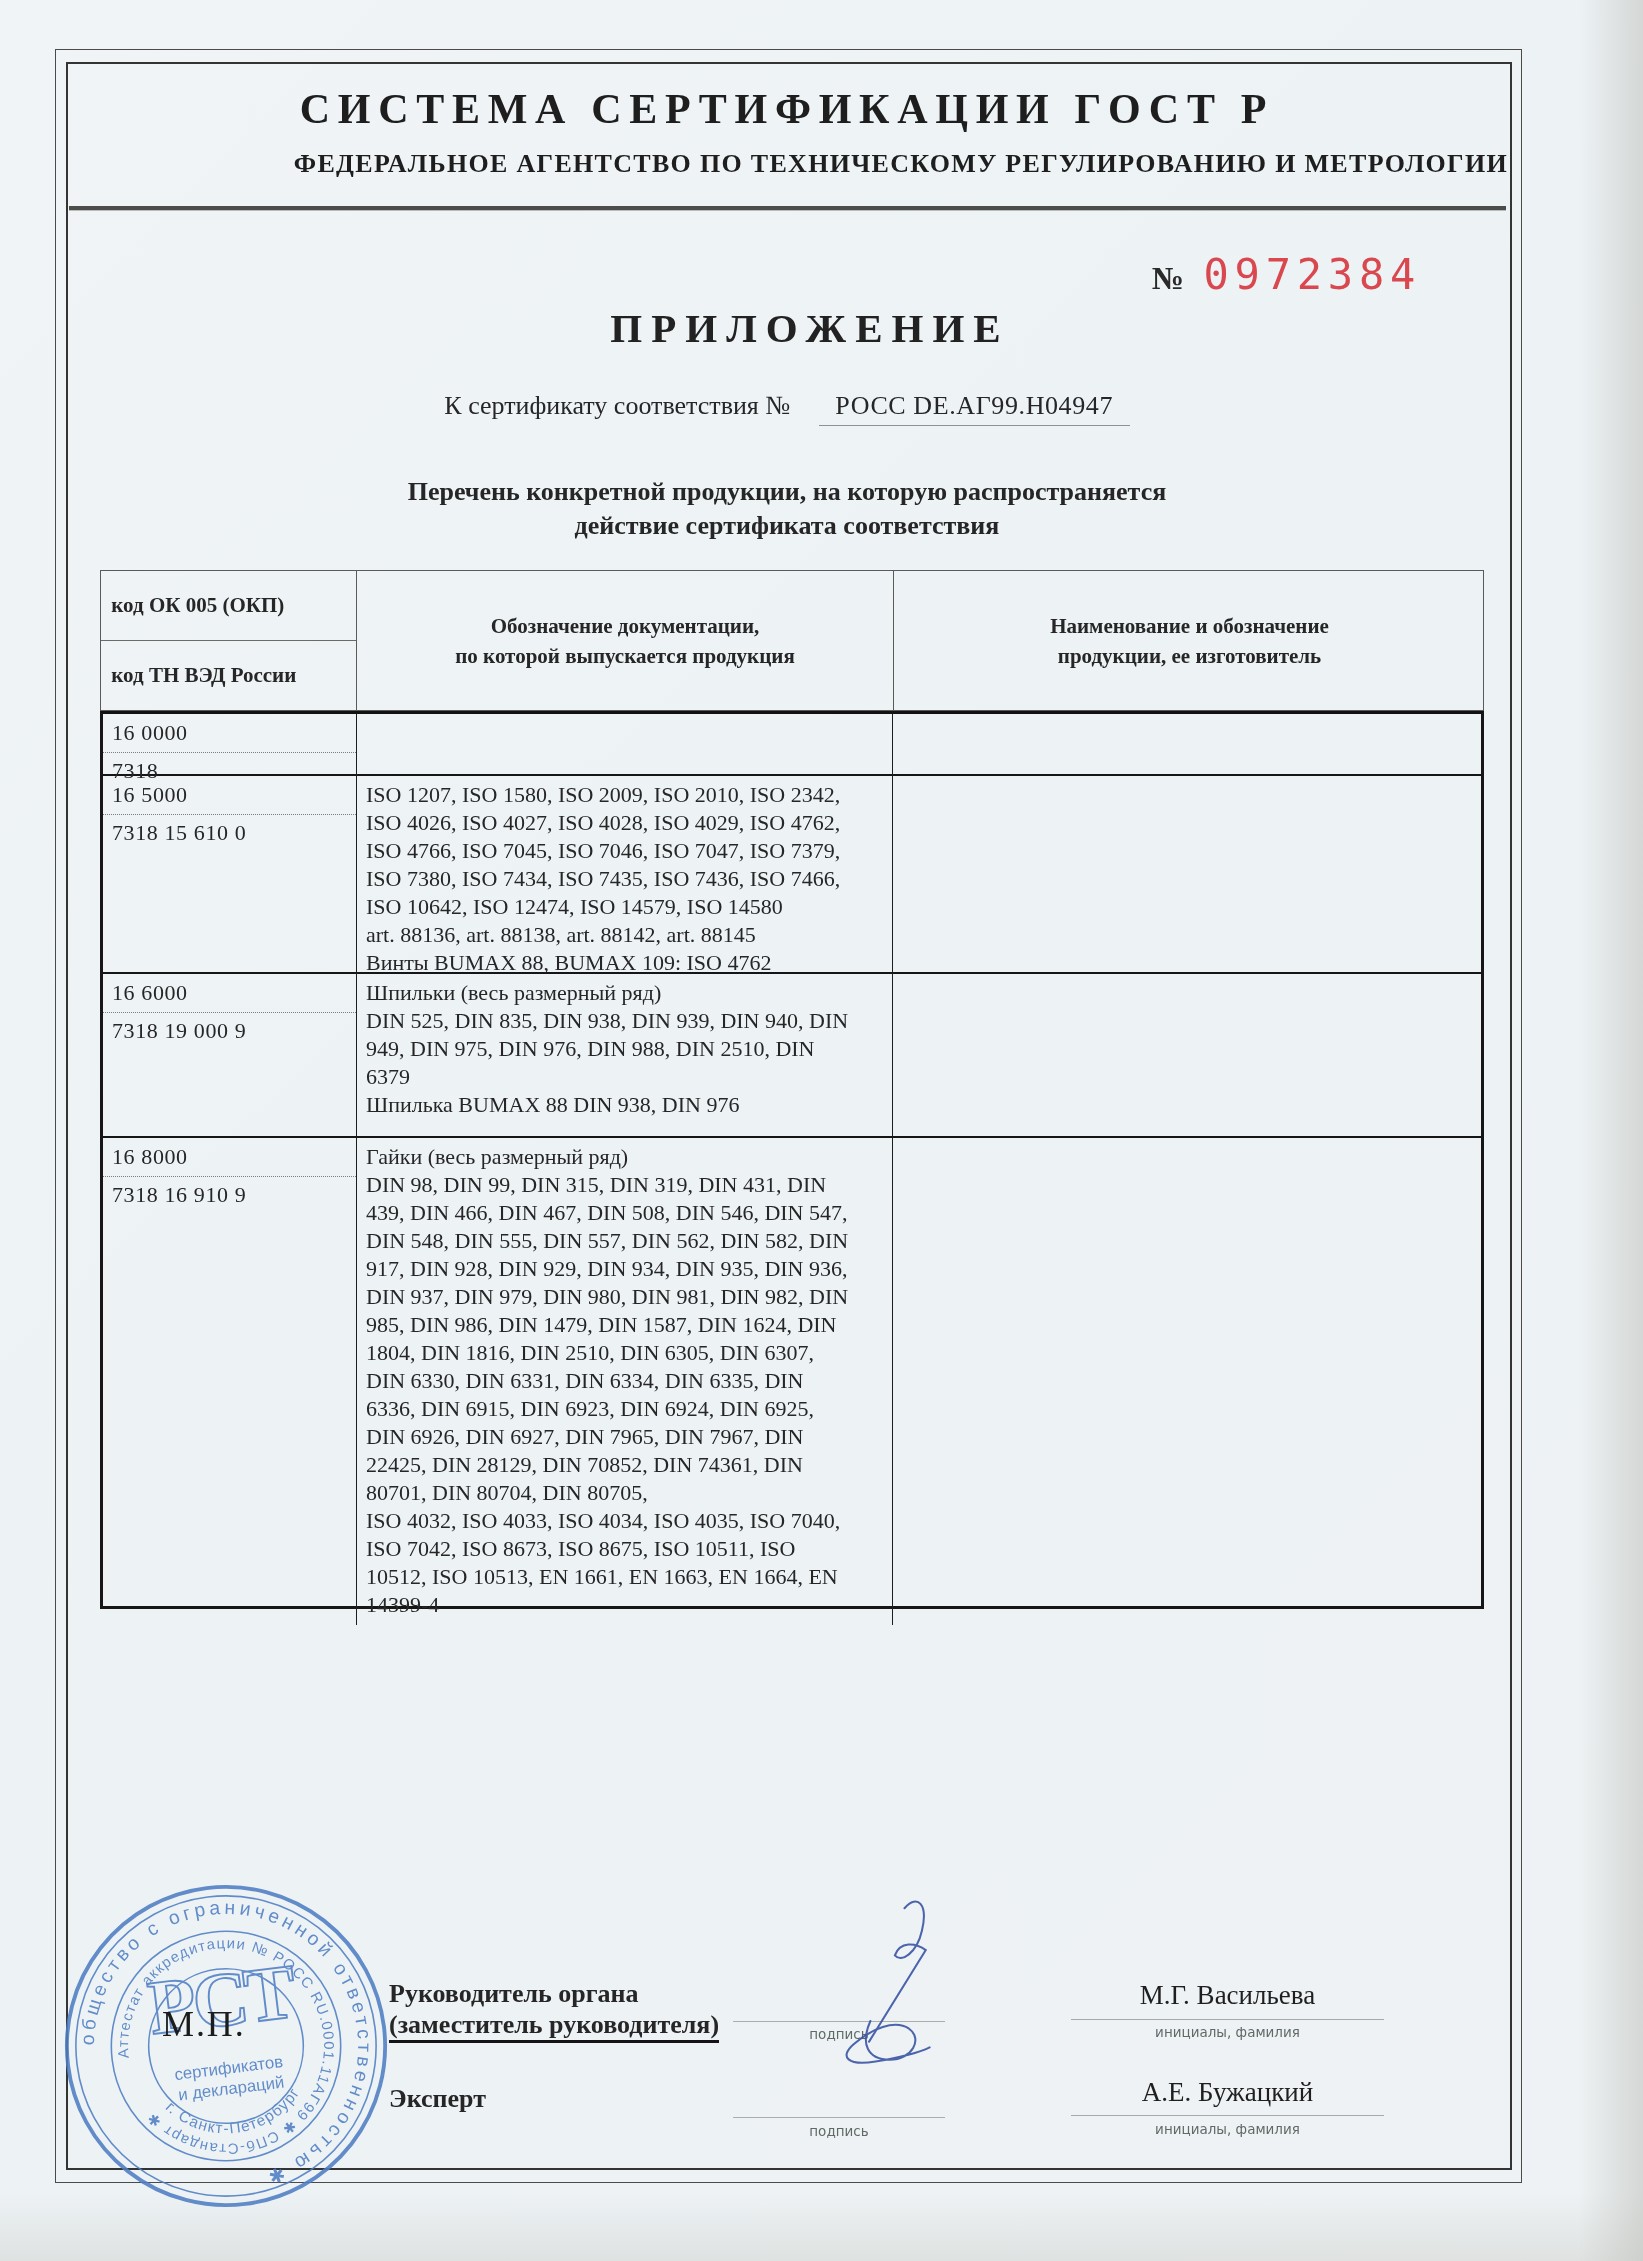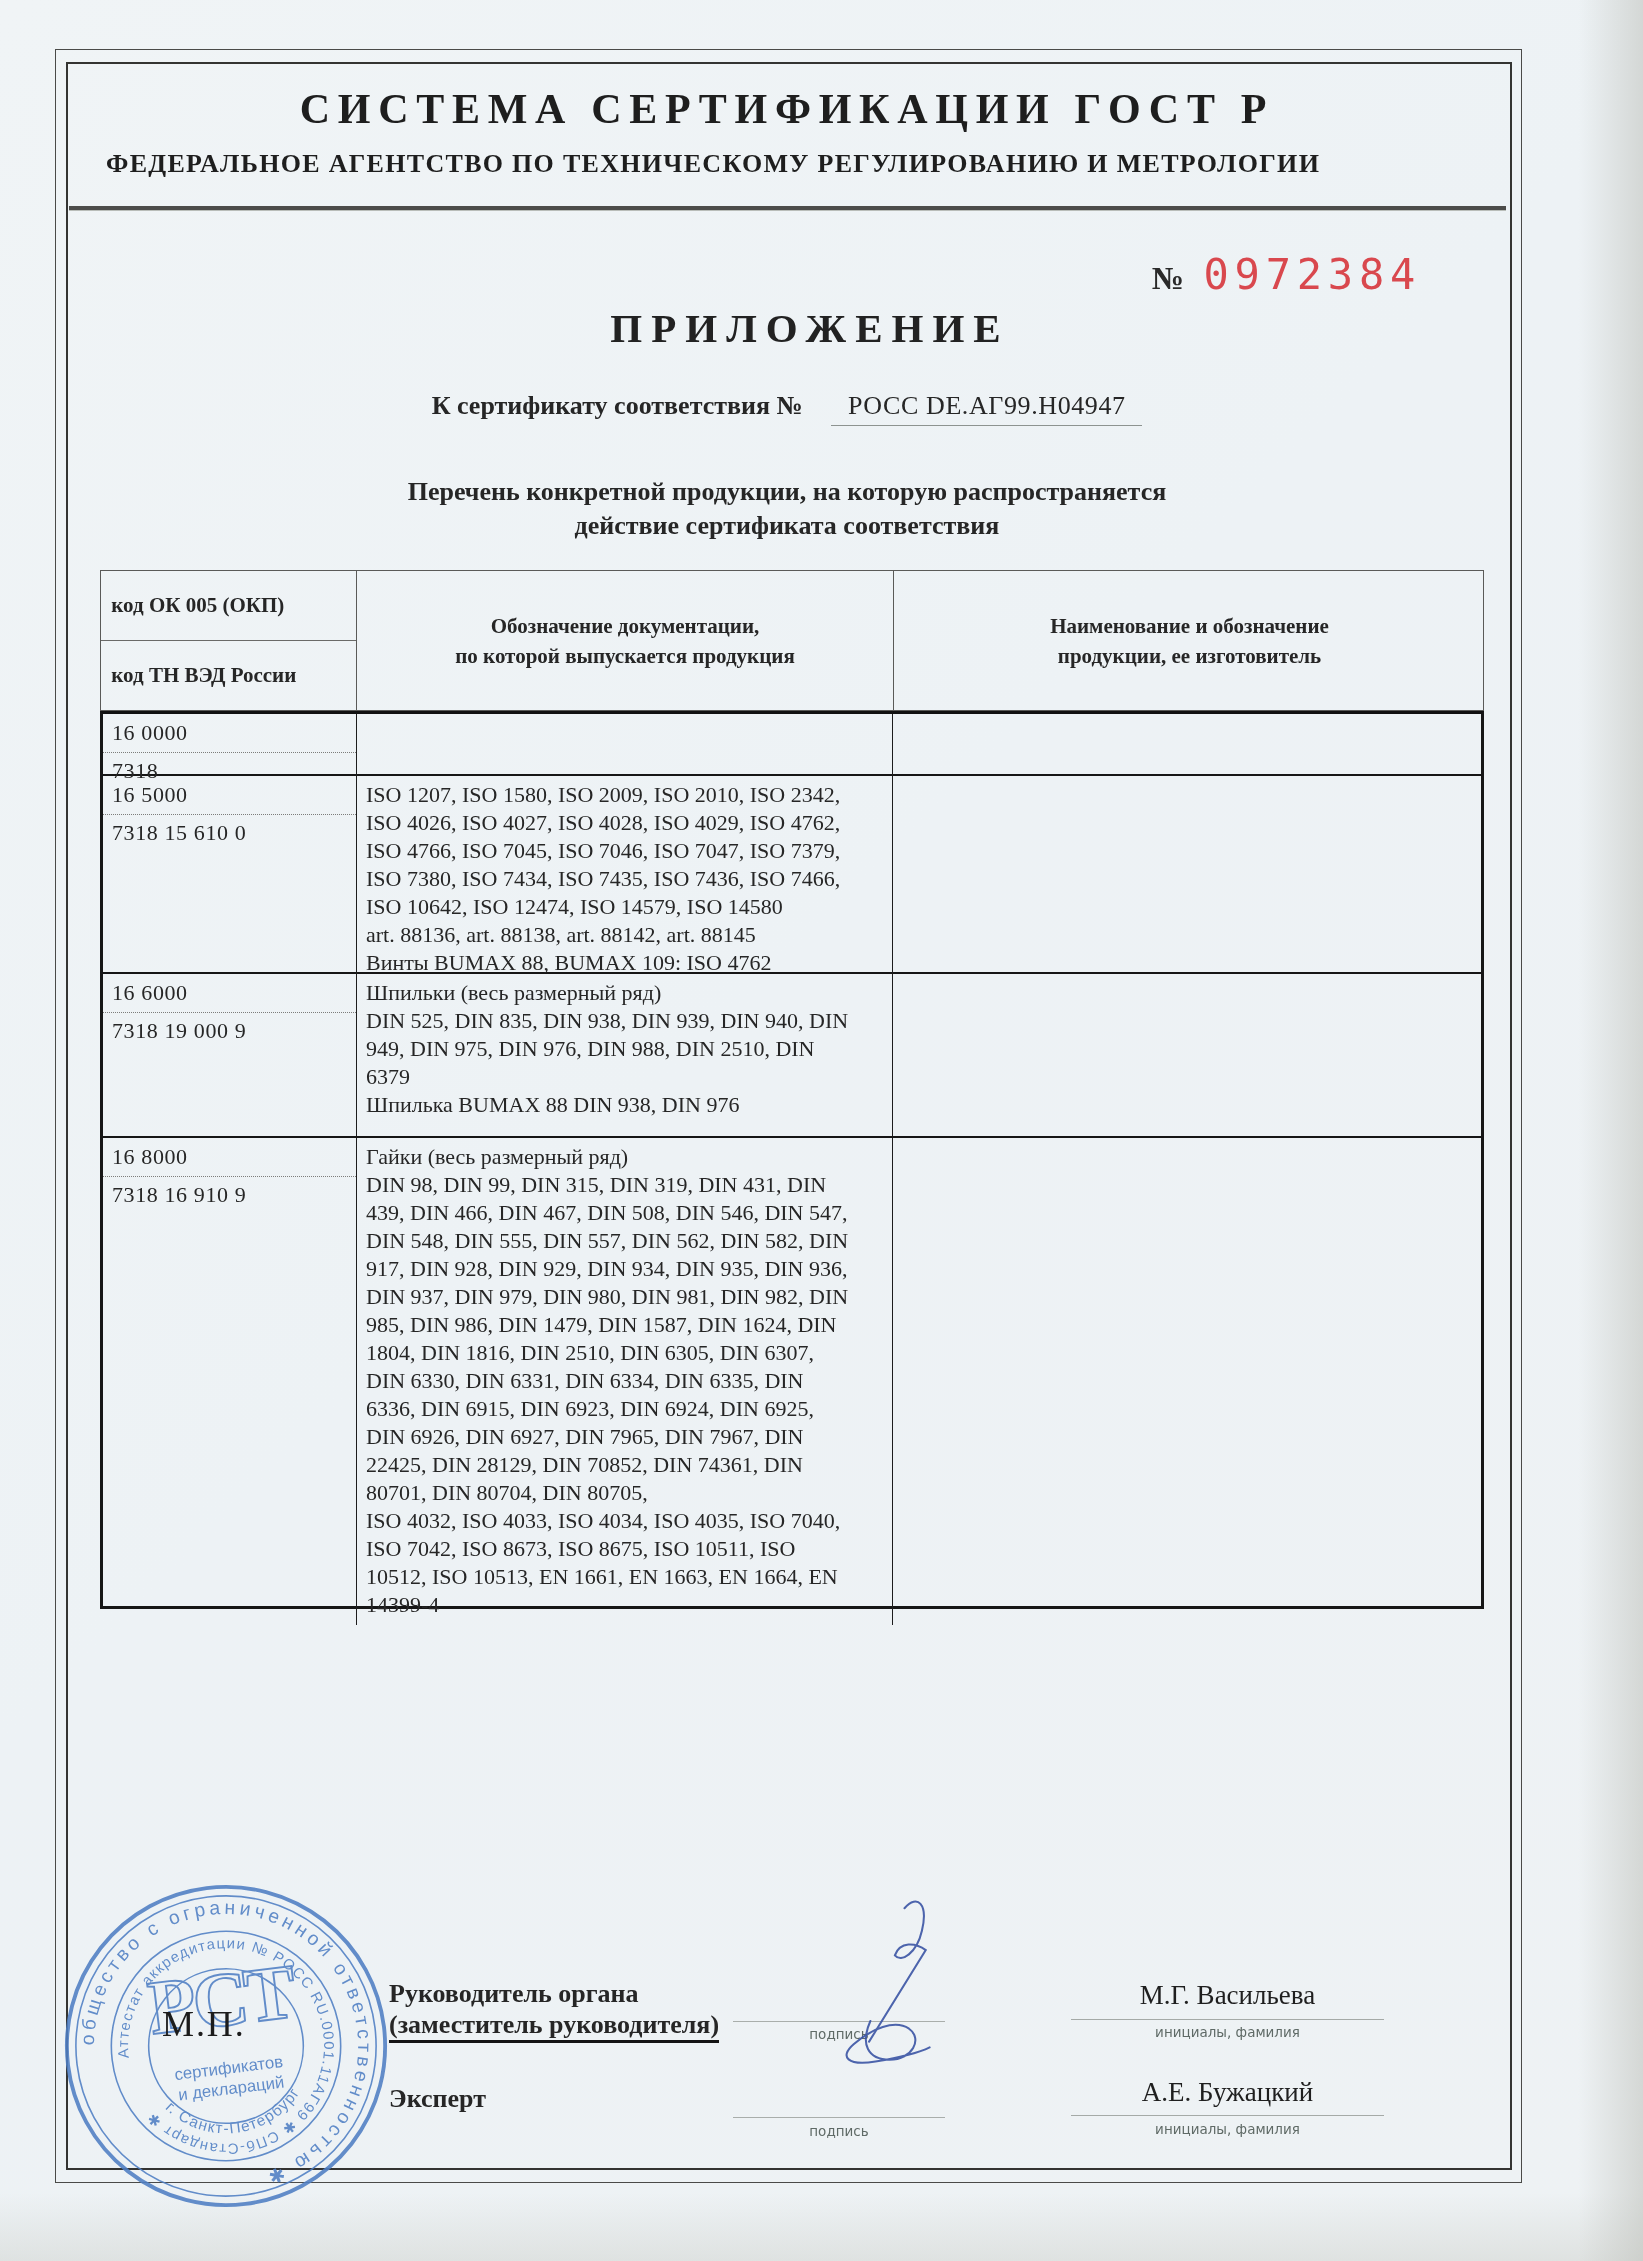--- a/index.html
+++ b/index.html
@@ -22,23 +22,22 @@
     position:absolute;left:66px;top:62px;width:1442px;height:2104px;
     border:2.6px solid #343432;
   }
   .hdr1{
     position:absolute;left:66px;top:85px;width:1442px;
     text-align:center;font-size:42px;font-weight:bold;letter-spacing:7.7px;
     color:#1e1e1e;
   }
   .hdr2{
     position:absolute;left:66px;top:149px;width:1442px;
-    text-align:left;font-size:26px;font-weight:bold;letter-spacing:1.3px;
+    text-align:right;font-size:26px;font-weight:bold;letter-spacing:1.3px;
     color:#1e1e1e;
-    padding-left:40px;
   }
   .hdr-sep{
     position:absolute;left:69px;top:206px;width:1437px;height:3.9px;
     background:#4c4c4a;border-bottom:1.3px solid #b9bdb9;
   }
   .doc-number{
     position:absolute;left:1152px;top:250px;display:flex;align-items:baseline;
   }
   .doc-number .no{font-size:32px;font-weight:bold;color:#2a2a2a;}
   .doc-number .val{
@@ -46,21 +45,21 @@
     font-size:42px;color:#d9484e;letter-spacing:5.8px;margin-left:19.3px;font-weight:500;
   }
   .title{
     position:absolute;left:66px;top:304px;width:1442px;text-align:center;
     font-size:41px;font-weight:bold;letter-spacing:9px;color:#222;padding-left:23px;
   }
   .cert-line{
     position:absolute;left:66px;top:391px;width:1442px;text-align:center;
     font-size:26px;
   }
-  .cert-line .lbl{font-weight:bold;}
+  .cert-line .lbl{font-weight:normal;}
   .cert-line .val{
     display:inline-block;margin-left:22px;padding:0 16.7px 3.9px 16.7px;
     border-bottom:1.9px solid #8d9390;letter-spacing:0.6px;
   }
   .subtitle{
     position:absolute;left:66px;top:467px;width:1442px;text-align:center;
     font-size:26px;font-weight:bold;line-height:34px;white-space:pre-line;margin-top:8px;
   }
   
   .tbl{position:absolute;left:100px;top:570px;width:1384px;}

